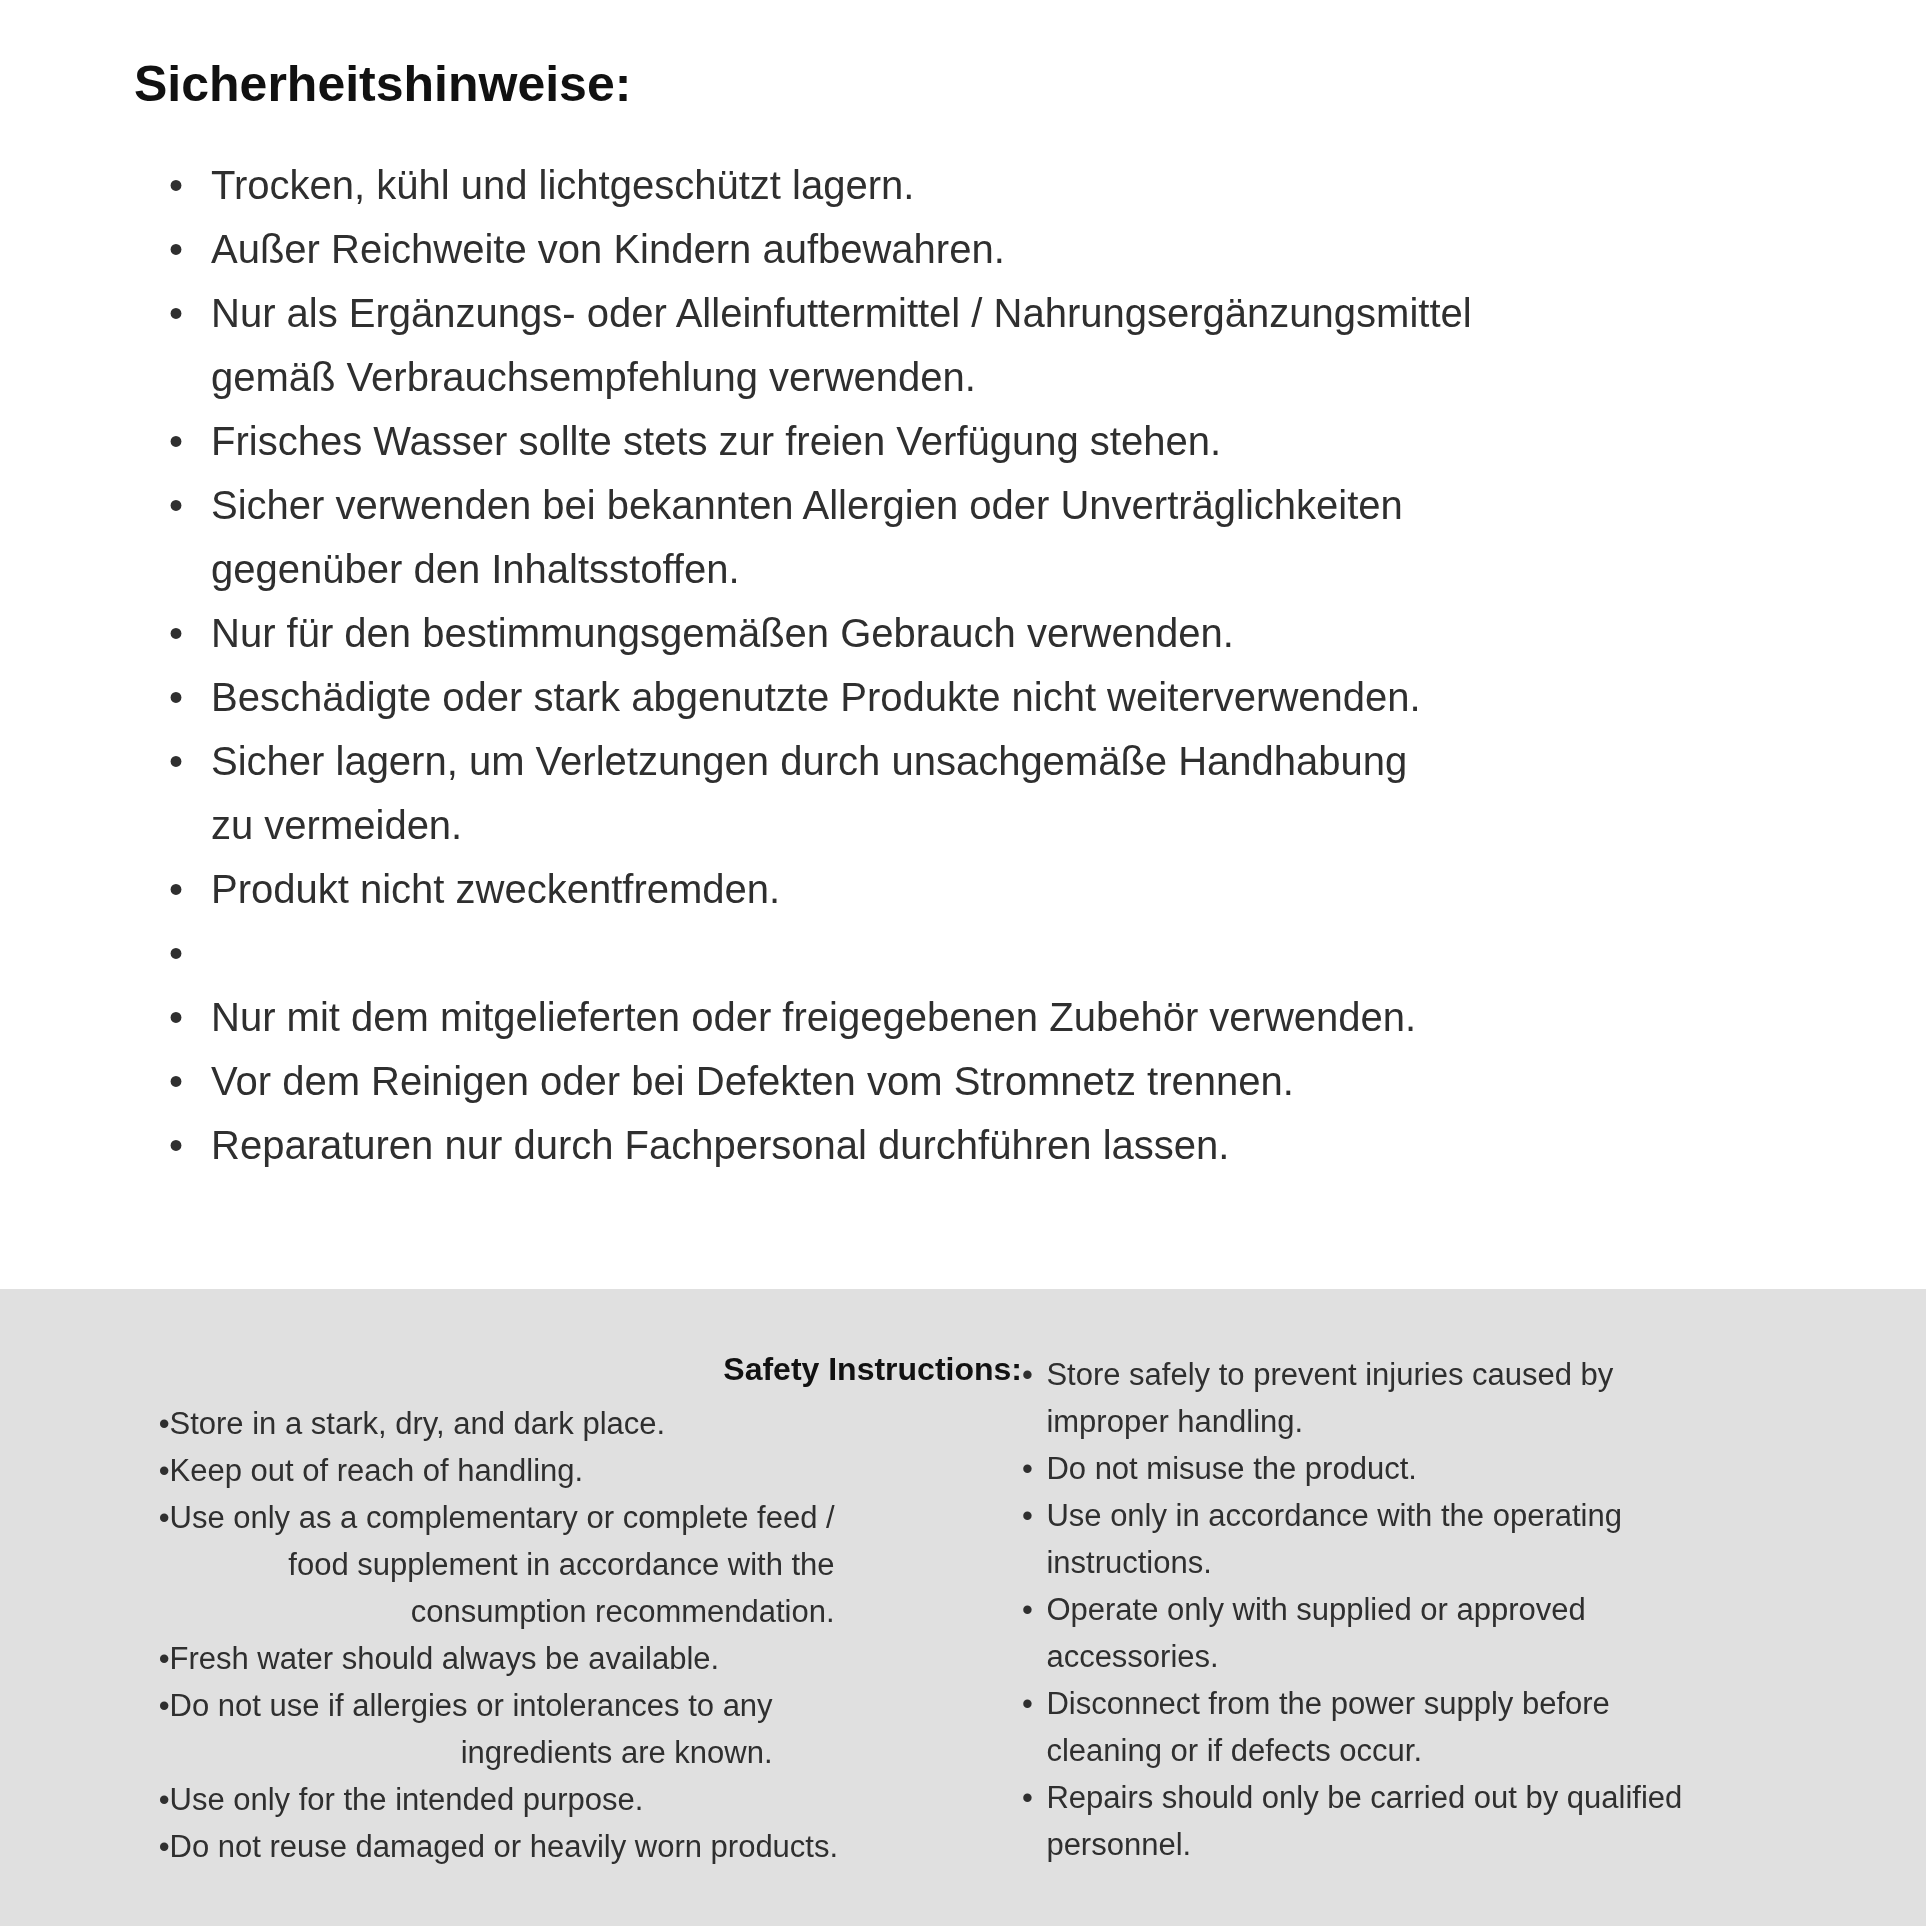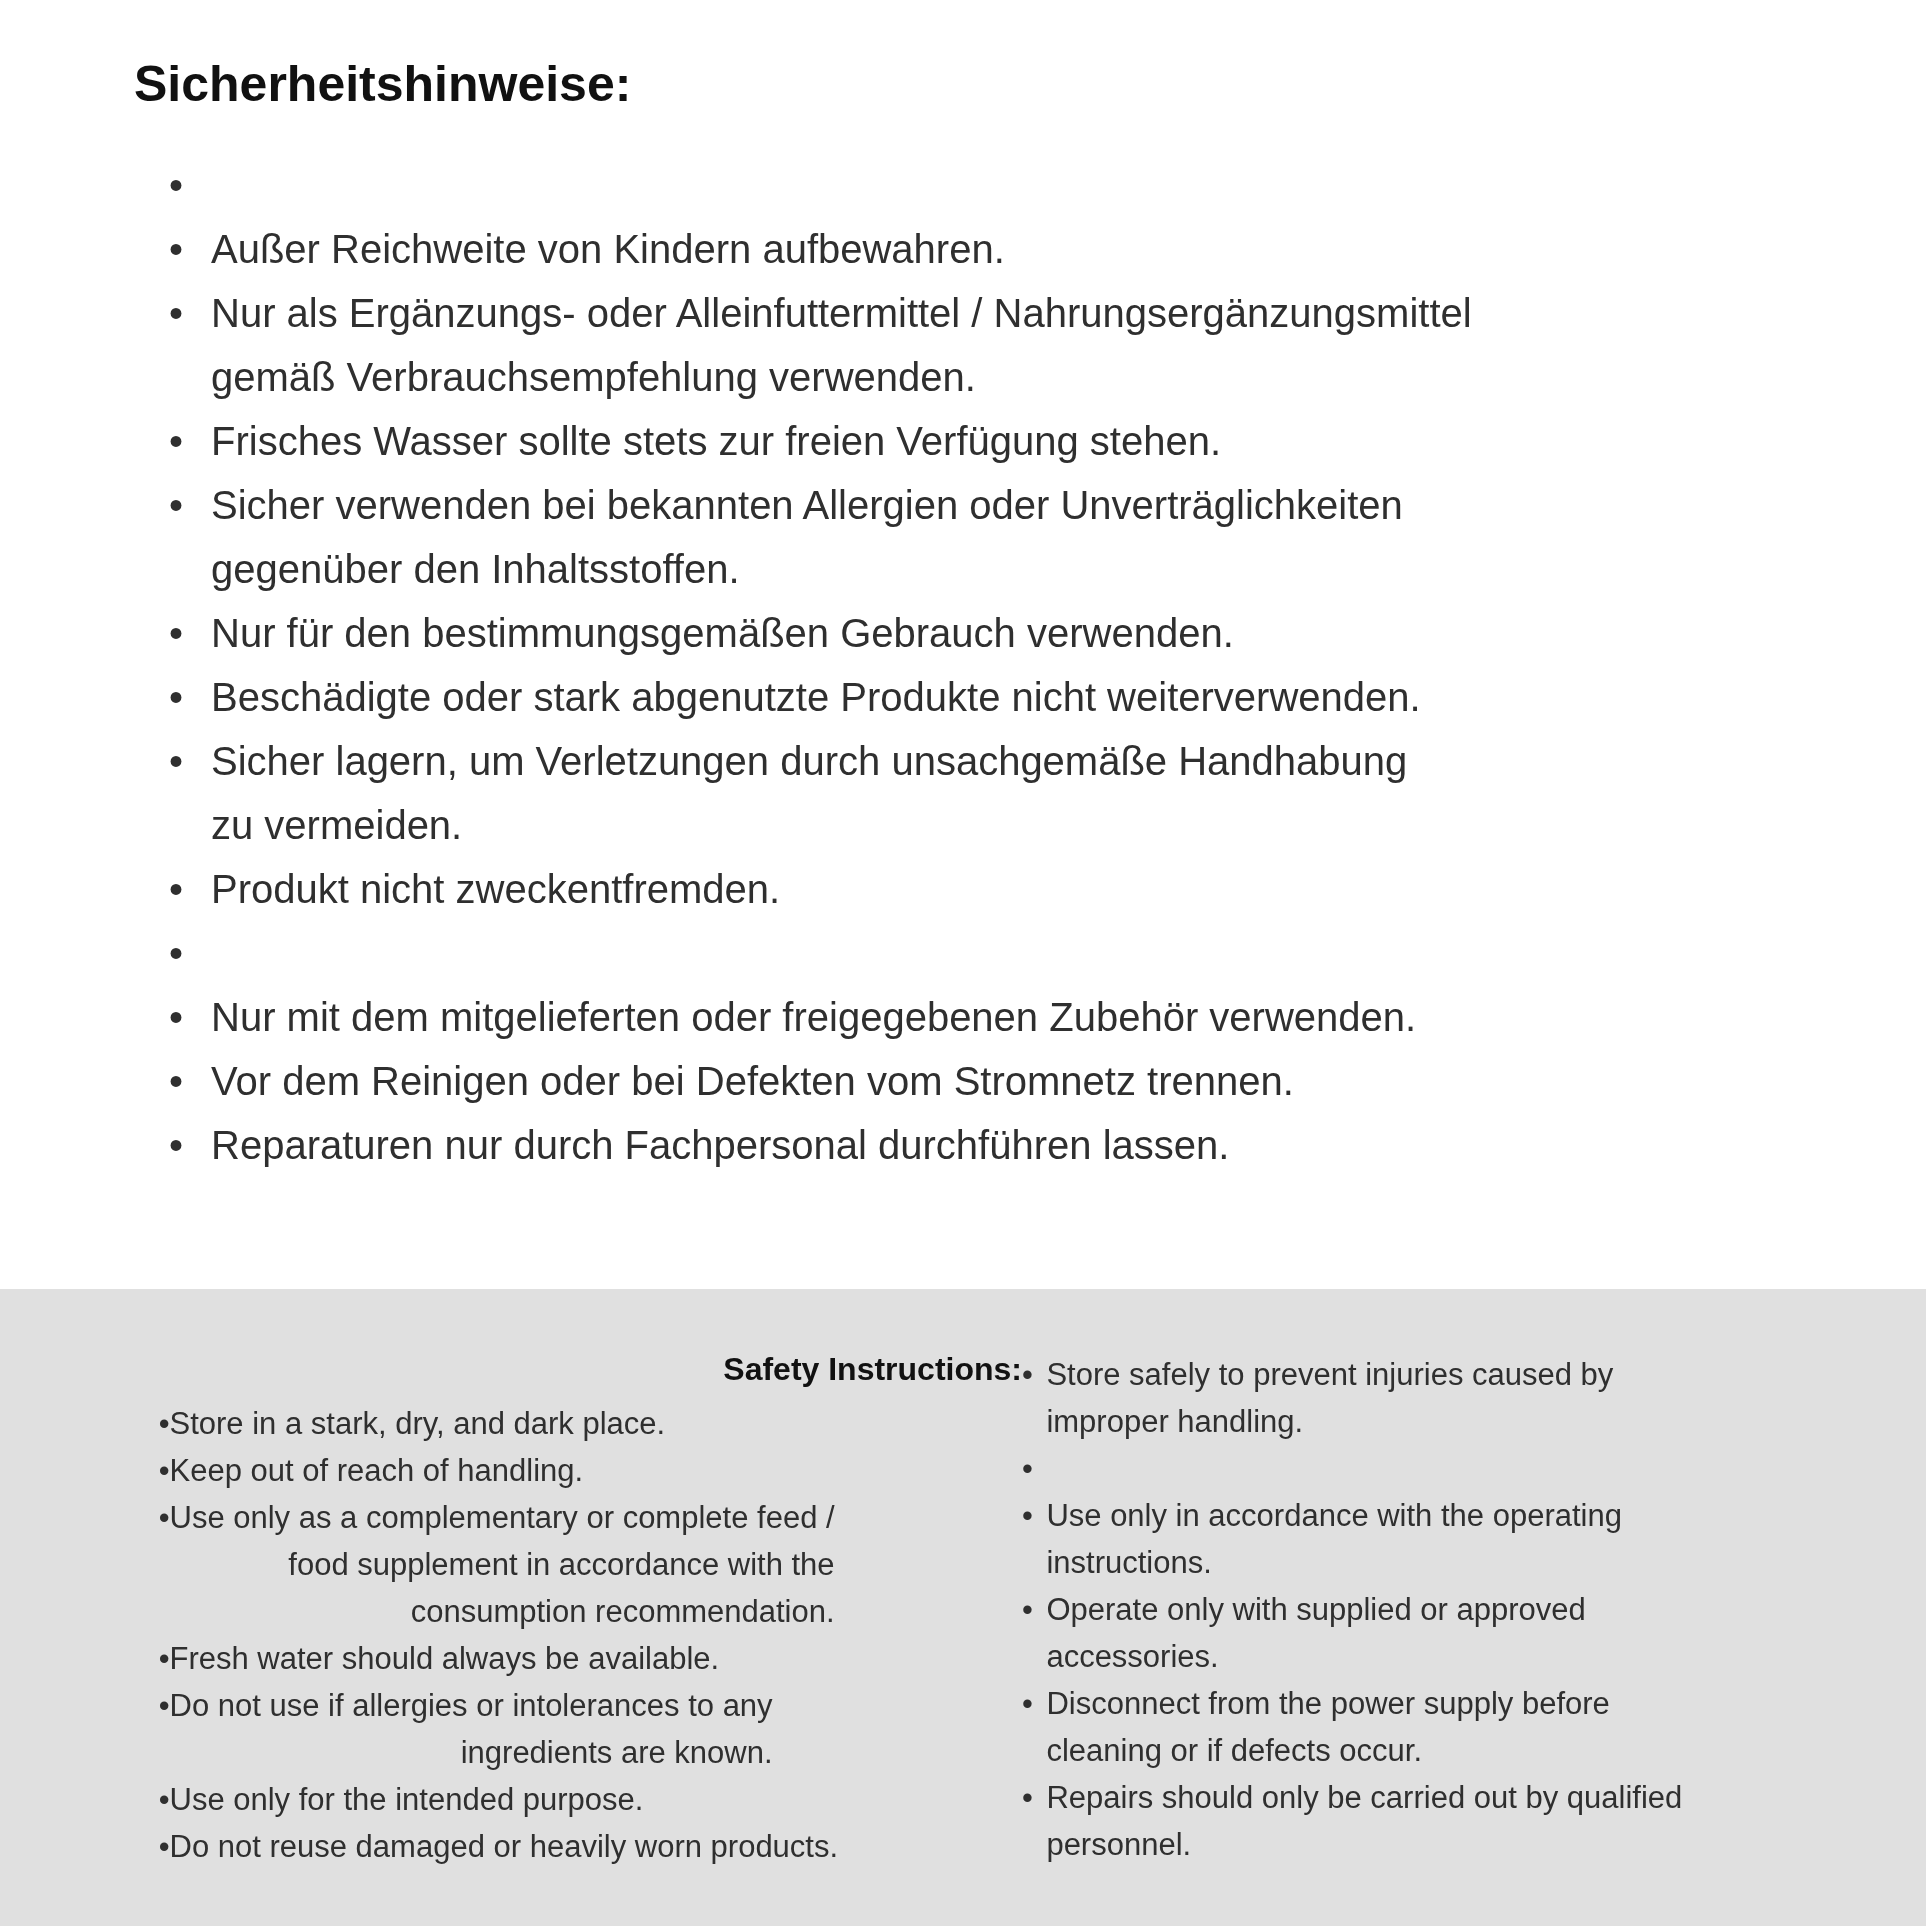--- a/index.html
+++ b/index.html
@@ -36,20 +36,21 @@
 </head>
 <body>
 
 <div class="page">
 
   <section class="de">
     <h1>Sicherheitshinweise:</h1>
     <ul>
       <li>
           <span class="m">•</span>
+          <span class="t">Trocken, kühl und lichtgeschützt lagern.</span>
         </li>
       <li>
           <span class="m">•</span>
           <span class="t">Außer Reichweite von Kindern aufbewahren.</span>
         </li>
       <li>
           <span class="m">•</span>
           <span class="t">Nur als Ergänzungs- oder Alleinfuttermittel / Nahrungsergänzungsmittel
 gemäß Verbrauchsempfehlung verwenden.</span>
         </li>
@@ -138,20 +139,21 @@
 
     <div class="col col-r">
       <ul>
         <li>
             <span class="m">•</span>
             <span class="t">Store safely to prevent injuries caused by
 improper handling.</span>
           </li>
         <li>
             <span class="m">•</span>
+            <span class="t">Do not misuse the product.</span>
           </li>
         <li>
             <span class="m">•</span>
             <span class="t">Use only in accordance with the operating
 instructions.</span>
           </li>
         <li>
             <span class="m">•</span>
             <span class="t">Operate only with supplied or approved
 accessories.</span>

